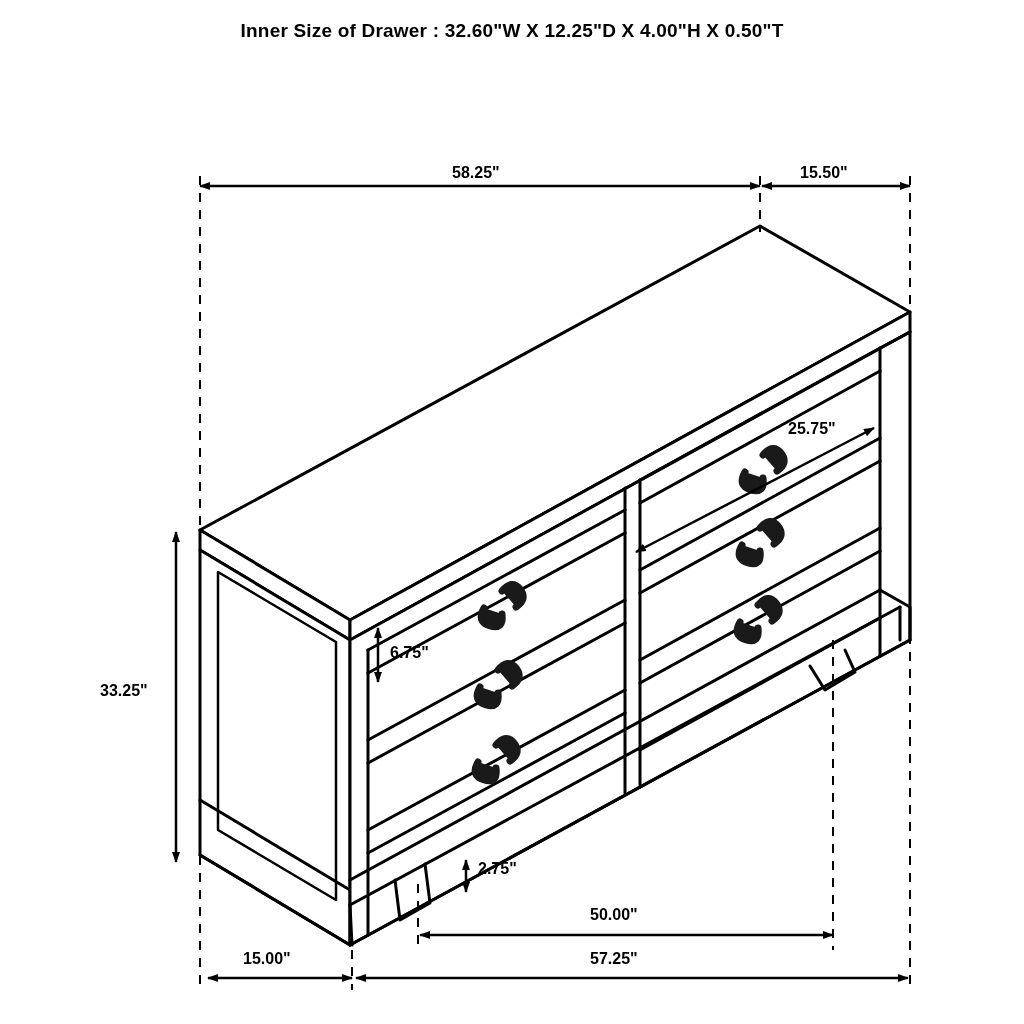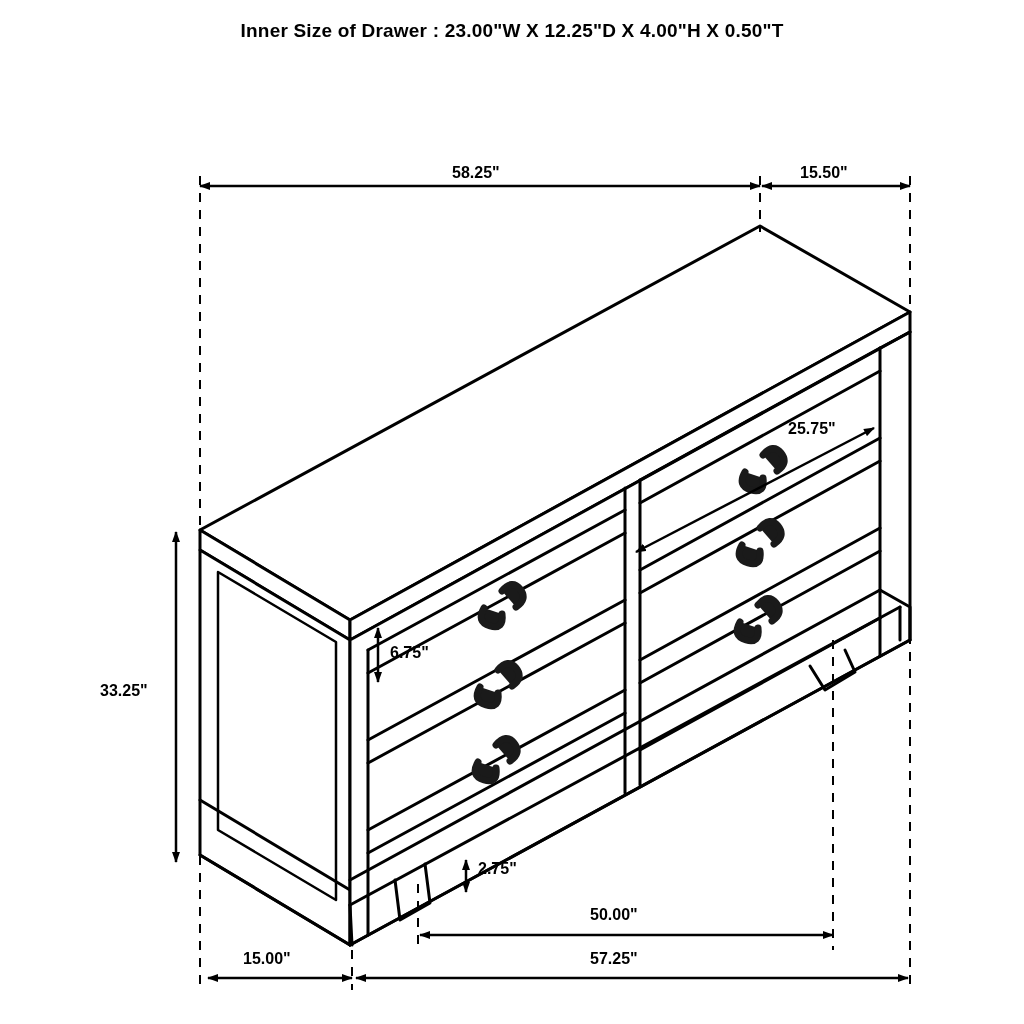--- a/index.html
+++ b/index.html
@@ -43,21 +43,21 @@
     font-size: 16px;
     font-weight: bold;
     white-space: nowrap;
   }
 </style>
 </head>
 <body>
 
 <div id="stage">
 
-  <div class="title">Inner Size of Drawer : 23.00"W X 12.25"D X 4.00"H X 0.50"T</div>
+  <div class="title">Inner Size of Drawer : 32.60"W X 12.25"D X 4.00"H X 0.50"T</div>
 
   <svg id="drawing" viewBox="0 0 1024 1024">
     <defs>
       <marker id="arrH" markerWidth="12" markerHeight="12" refX="10" refY="4" orient="auto" markerUnits="userSpaceOnUse">
         <path d="M0,0 L11,4 L0,8 z" fill="#000"></path>
       </marker>
       <marker id="arrHs" markerWidth="12" markerHeight="12" refX="1" refY="4" orient="auto" markerUnits="userSpaceOnUse">
         <path d="M11,0 L0,4 L11,8 z" fill="#000"></path>
       </marker>
     </defs>

